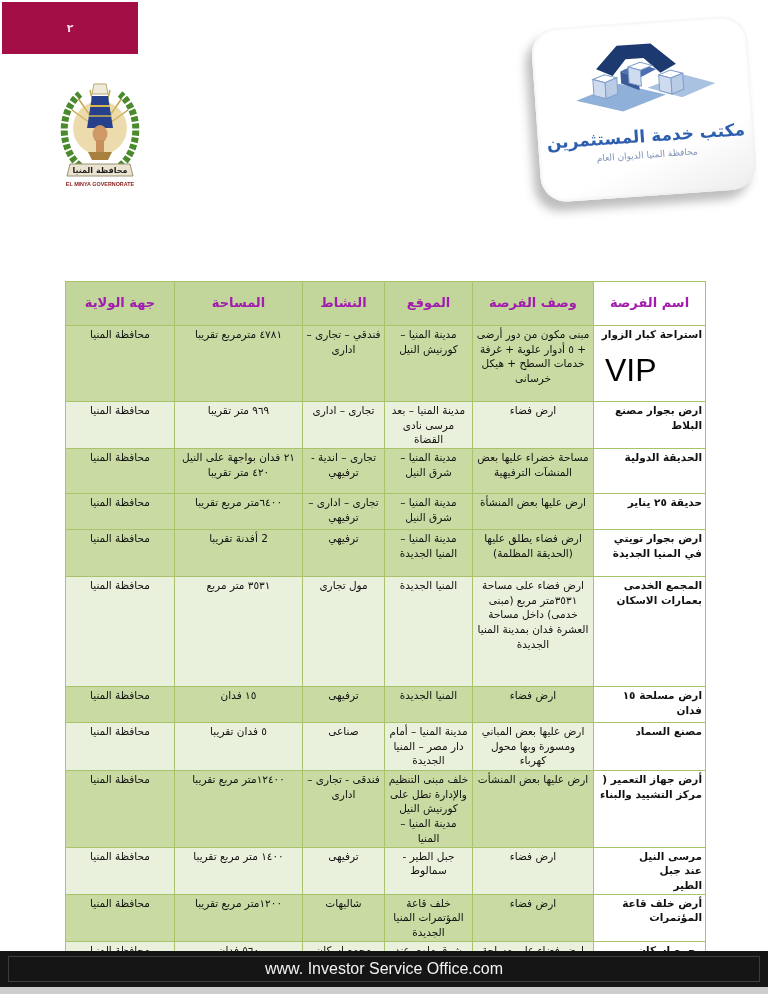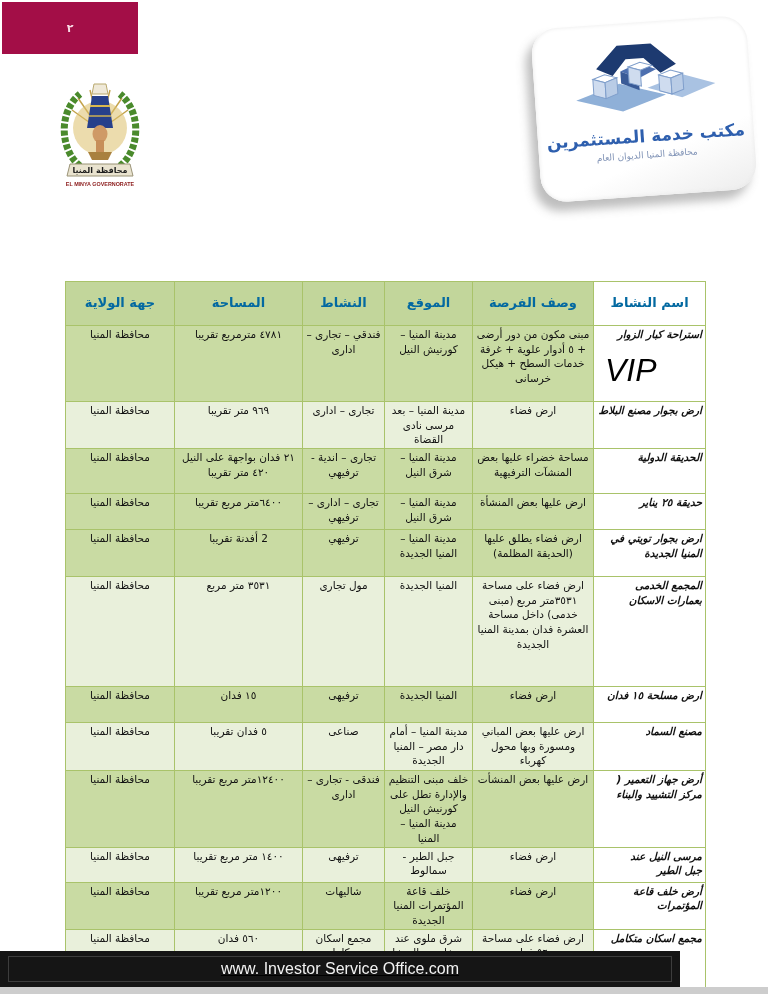--- a/index.html
+++ b/index.html
@@ -32,34 +32,34 @@
   table.opps{
     border-collapse:collapse;table-layout:fixed;width:640px;direction:rtl;
     font-family:"DejaVu Sans",sans-serif;
   }
   table.opps th,table.opps td{
     border:1px solid #a9c36a;vertical-align:top;box-sizing:border-box;
     padding:1px 3px;font-size:10.5px;line-height:1.4;color:#111;
     overflow:hidden;
   }
   table.opps th{
-    background:#c2d69b;color:#0369a1;font-weight:bold;font-size:13px;
+    background:#c2d69b;color:#a21caf;font-weight:bold;font-size:13px;
     text-align:center;vertical-align:middle;height:44px;padding:2px;
   }
   table.opps th.name-col{background:#ffffff;}
-  td.name-cell{background:#ffffff;font-weight:bold;text-align:right;font-size:11px;font-style:italic;}
+  td.name-cell{background:#ffffff;font-weight:bold;text-align:right;font-size:11px;}
   td.data-cell{text-align:center;}
   tr.shade-dark td.data-cell{background:#c9dba3;}
   tr.shade-light td.data-cell{background:#e9f0db;}
   .vip{font-size:32px;font-weight:normal;text-align:left;padding:6px 0 0 8px;
        font-family:"Liberation Sans",sans-serif;color:#000;}
   
   .footer-bar{
-    position:absolute;left:0;top:951px;width:680px;height:36px;background:#151515;
-    display:flex;align-items:center;justify-content:center;text-decoration:underline;
+    position:absolute;left:0;top:951px;width:768px;height:36px;background:#151515;
+    display:flex;align-items:center;justify-content:center;
   }
   .footer-inner{
     position:absolute;left:8px;right:8px;top:5px;bottom:5px;
     border:1px solid #3d3d3d;
   }
   .footer-bar span{
     position:relative;color:#f2f2f2;font-size:16px;
     font-family:"Liberation Sans",sans-serif;
   }
   .bottom-strip{position:absolute;left:0;top:987px;width:768px;height:7px;background:#cdcdcd;}
@@ -134,21 +134,21 @@
     <colgroup>
       <col style="width:112px">
         <col style="width:121px">
         <col style="width:88px">
       <col style="width:82px">
         <col style="width:128px">
         <col style="width:109px">
     </colgroup>
     <thead>
         <tr id="hdr-row">
-          <th class="name-col">اسم النشاط</th>
+          <th class="name-col">اسم الفرصة</th>
           <th>وصف الفرصة</th>
           <th>الموقع</th>
           <th>النشاط</th>
           <th>المساحة</th>
           <th>جهة الولاية</th>
         </tr>
       </thead>
     <tbody id="tbl-body">
         <tr class="shade-dark">
           <td class="name-cell" style="height: 76px;">

